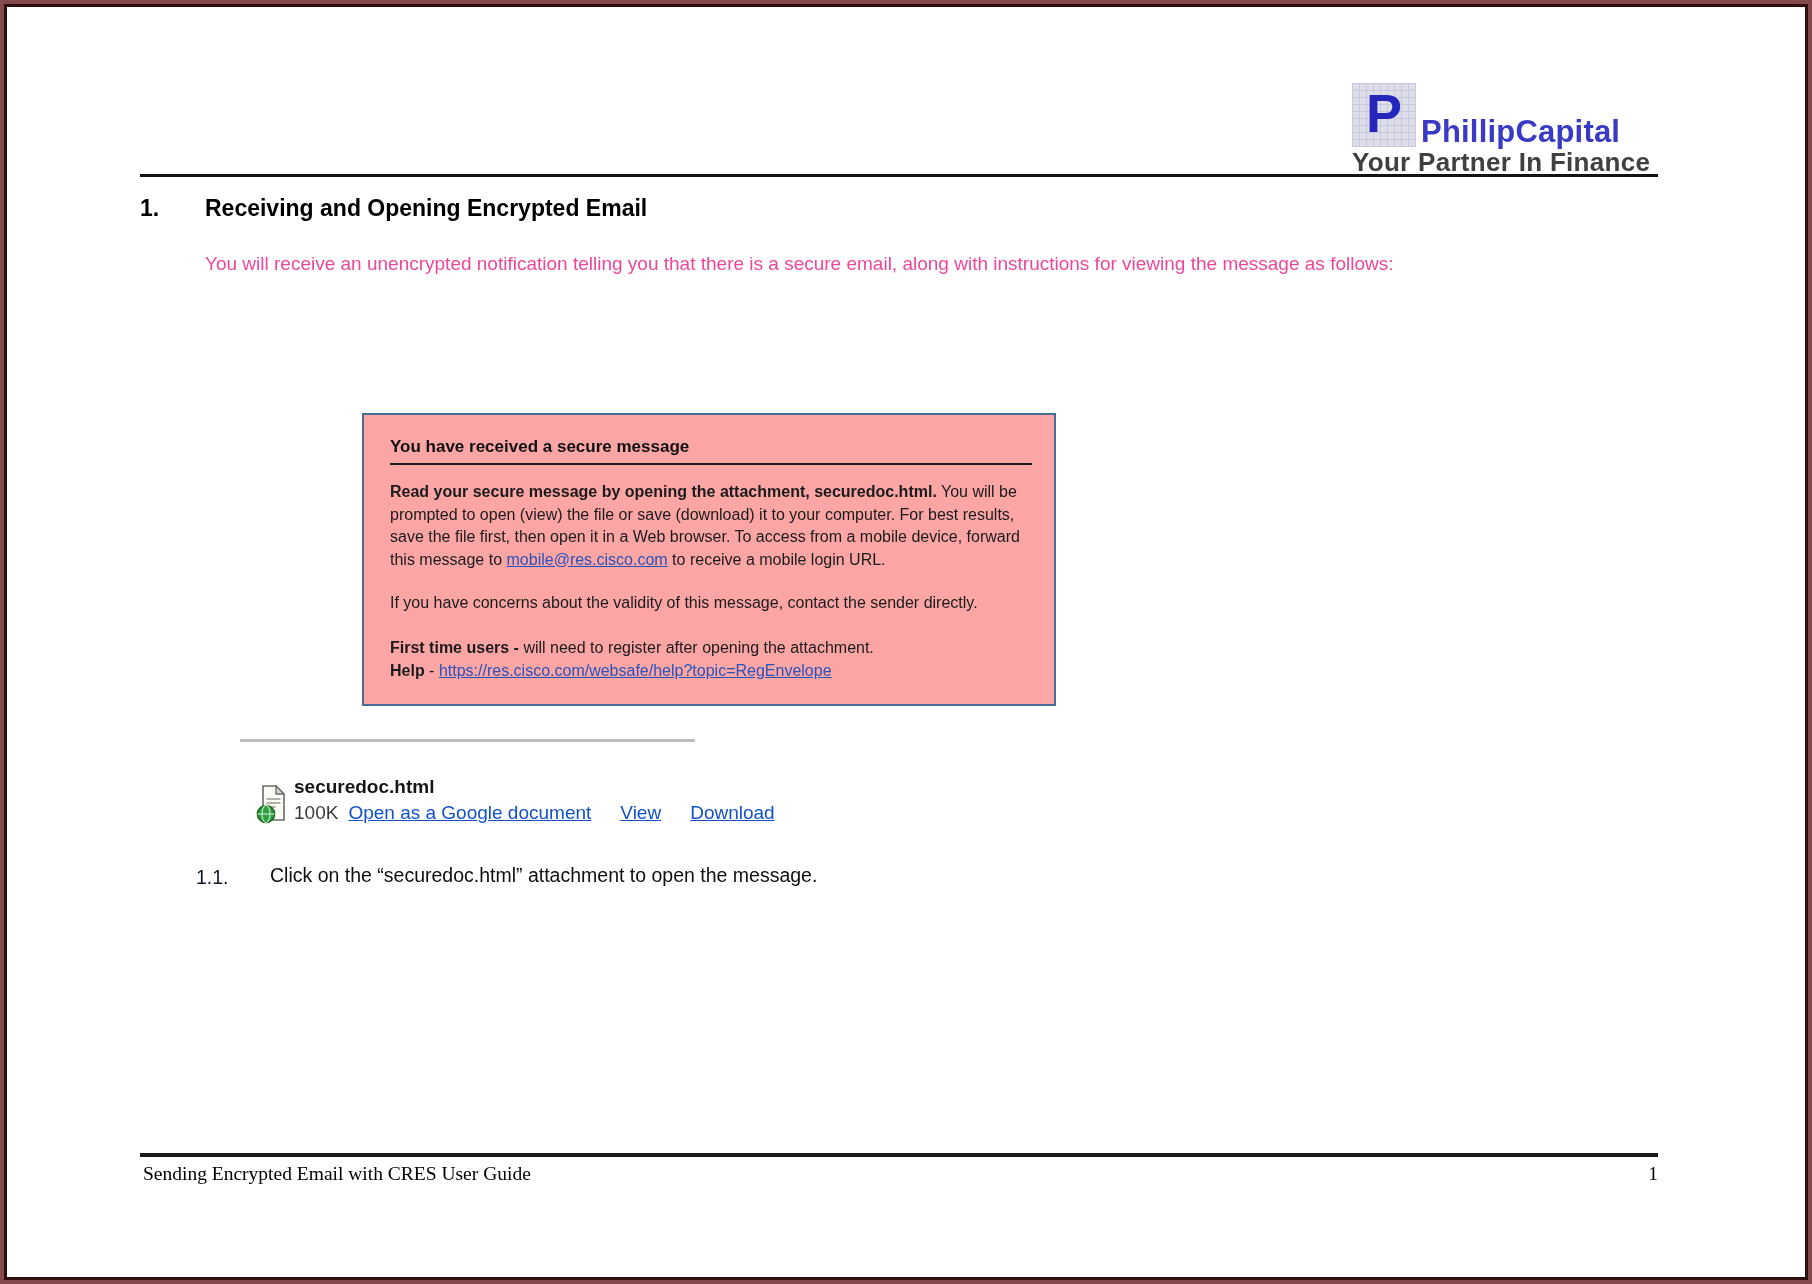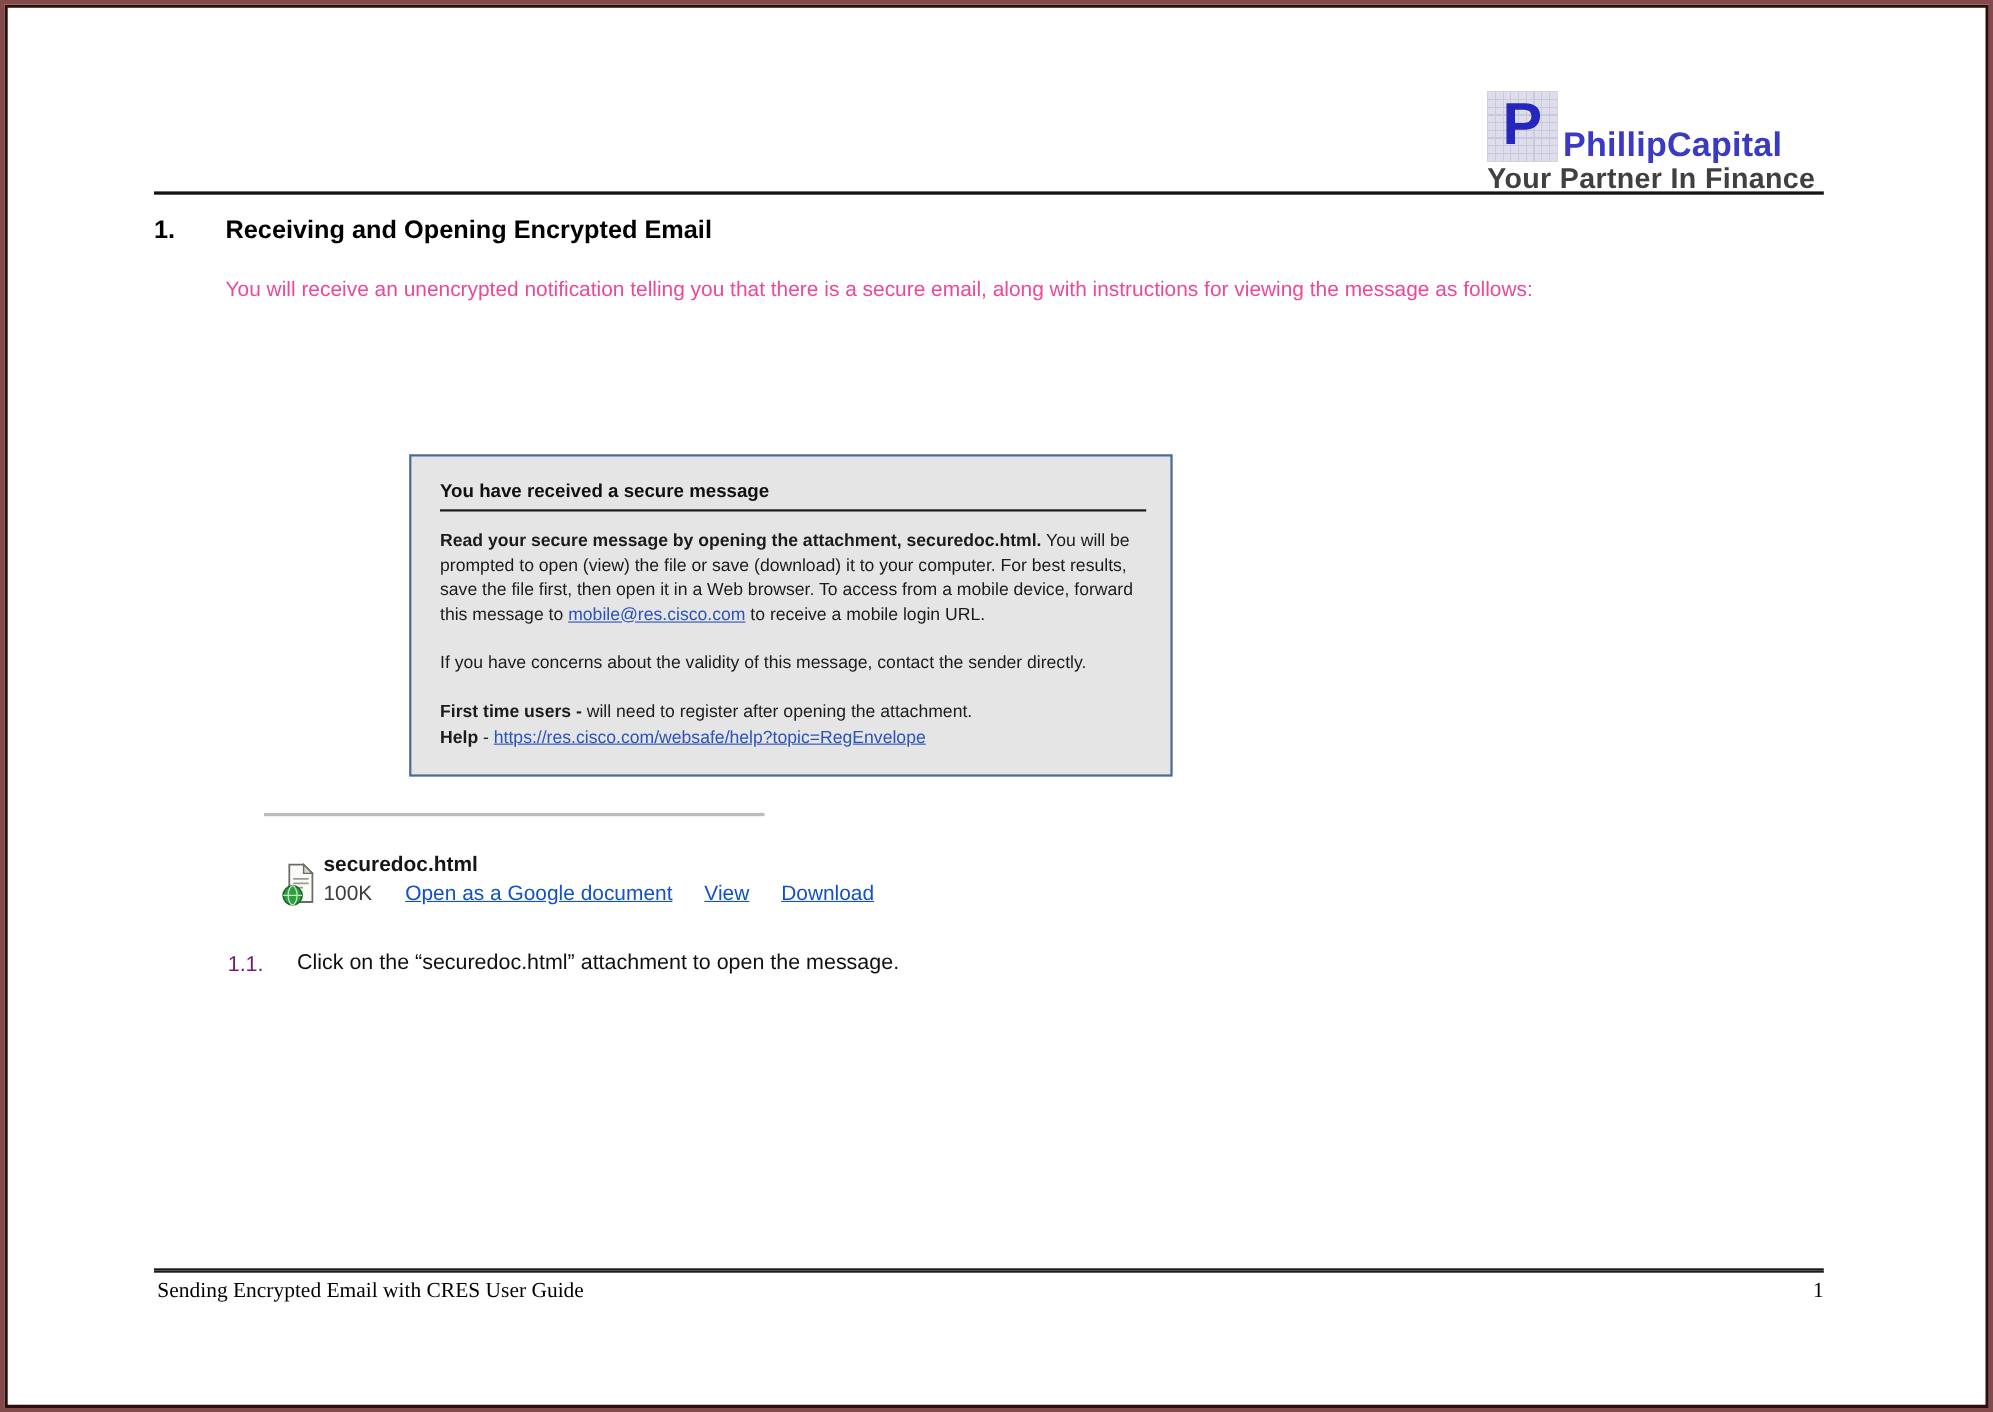--- a/index.html
+++ b/index.html
@@ -46,23 +46,23 @@
   .h-num   { position:absolute; left:140px; top:195px; font-size:23px; font-weight:bold; color:#000; }
   .h-title { position:absolute; left:205px; top:195px; font-size:23px; font-weight:bold; color:#000; }
   .intro {
     position:absolute; left:205px; top:250px; width:1215px;
     font-size:19px; line-height:27px; color:#ec4899;
   }
 
   
   .notif-box {
     position:absolute; left:362px; top:413px; width:694px; height:293px;
-    border:2px solid #4a6b94; background:#e5e5e5;
+    border:2px solid #4a6b94; background:#fca5a5;
     padding:22px 22px 4px 26px;
-    font-size:16px; color:#1b1b1b;margin-left:10px;
+    font-size:16px; color:#1b1b1b;
   }
   .notif-title { font-size:17px; font-weight:bold; color:#101010; }
   .notif-rule  { margin-top:6px; height:2px; background:#1b1b1b; }
   .notif-p1 { margin-top:16px; line-height:22.5px; }
   .notif-p2 { margin-top:21px; line-height:22.5px; }
   .notif-p3 { margin-top:21px; line-height:23px; }
   .b { font-weight:bold; }
   .boxlink { color:#2a52b8; text-decoration:underline; cursor:pointer; word-break:break-all; }
 
   
@@ -74,26 +74,26 @@
   .att-name {
     position:absolute; left:294px; top:776px;
     font-size:19px; font-weight:bold; color:#161616;
   }
   .att-row {
     position:absolute; left:294px; top:802px;
     font-size:19px; display:flex; align-items:baseline;
   }
   .att-size { color:#3c3c3c; }
   .att-link { color:#1351c8; text-decoration:underline; cursor:pointer; }
-  .att-link.l1 { margin-left:30px; }
+  .att-link.l1 { margin-left:10px; }
   .att-link.l2 { margin-left:29px; }
   .att-link.l3 { margin-left:29px; }
 
   
-  .step-num  { position:absolute; left:207px; top:866px; font-size:19.5px; color:#701a75;text-align:right; }
+  .step-num  { position:absolute; left:196px; top:866px; font-size:19.5px; color:#0f172a;text-align:right; }
   .step-text { position:absolute; left:270px; top:864px; font-size:19.5px; color:#0f0f0f; }
 
   
   .footer-rule {
     position:absolute; left:140px; top:1153px; width:1518px; height:3px;
     border-top:2px solid #1a1a1a; border-bottom:2px solid #1a1a1a;
   }
   .footer-left {
     position:absolute; left:143px; top:1163px;
     font-family:"Liberation Serif", serif; font-size:19.5px; color:#000;text-align:center;

